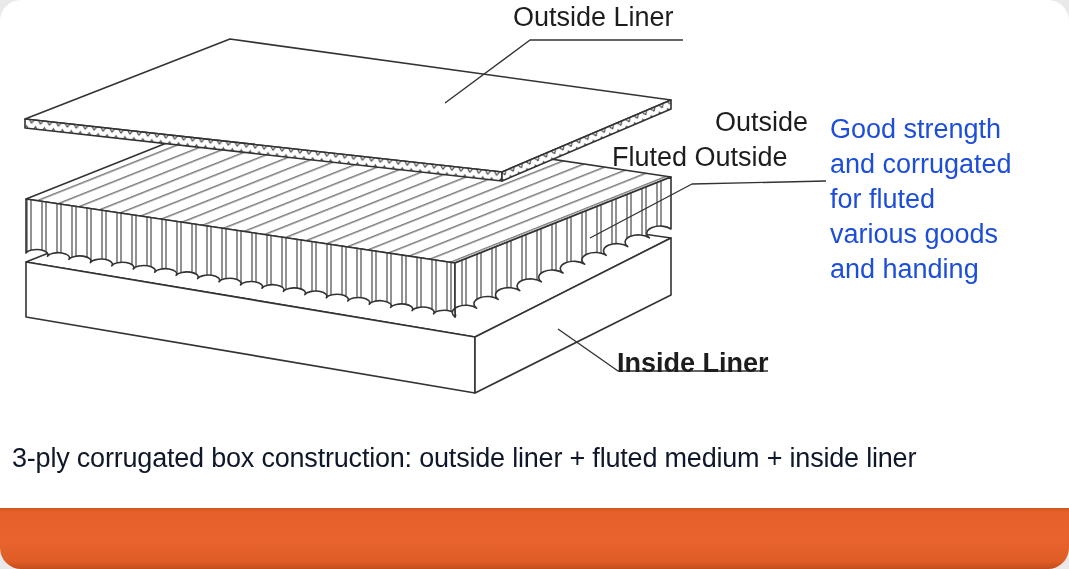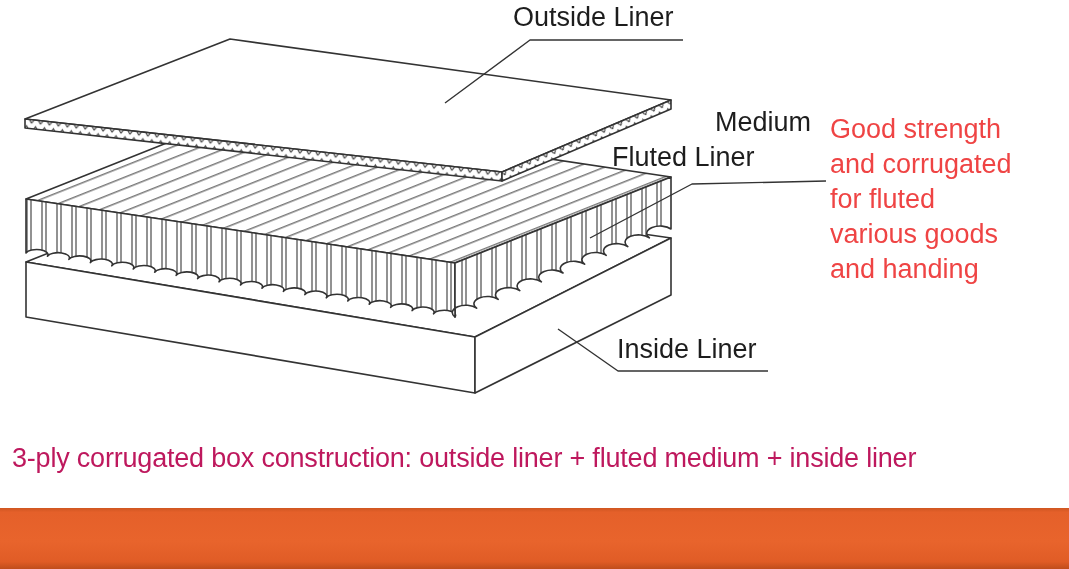--- a/index.html
+++ b/index.html
@@ -1,24 +1,24 @@
 <!DOCTYPE html>
 <html><head>
 <meta charset="utf-8">
 <style>
   html,body{margin:0;padding:0;background:#e9e9e9;}
   .stage{
     position:relative;width:1069px;height:569px;background:#ffffff;
-    overflow:hidden;font-family:"Liberation Sans",sans-serif;color:#1d1d1d;
+    overflow:hidden;font-family:"Liberation Sans",sans-serif;color:#1d1d1d;border-radius:21px;
   }
   .diagram-svg{position:absolute;left:0;top:0;}
   .lbl{position:absolute;white-space:nowrap;font-size:27px;line-height:30px;color:#1d1d1d;}
-  .note{position:absolute;left:830px;top:112px;font-size:27px;line-height:35px;color:#ef4444;}
+  .note{position:absolute;left:830px;top:112px;font-size:27px;line-height:35px;color:#1d4ed8;}
   .caption{position:absolute;left:12px;top:443px;font-size:27px;letter-spacing:-0.2px;
-           white-space:nowrap;color:#be185d;}
+           white-space:nowrap;color:#0f172a;}
   .banner{
     position:absolute;left:0;top:508px;width:1069px;height:61px;
     background:linear-gradient(180deg,#cf5621 0%,#e5602a 7%,#e8642c 55%,#e05c26 88%,#bf4d1c 100%);
   }
 </style>
 </head>
 <body>
 
 <div class="stage">
 
@@ -73,25 +73,25 @@
 
     <g fill="none" stroke="#333333" stroke-width="1.4" stroke-linejoin="round">
       <path d="M445 103 L530 40 L683 40"></path>
       <path d="M590 238 L692 184 L826 181"></path>
       <path d="M558 329 L618 371 L768 371"></path>
     </g>
   </svg>
 
   <div class="lbl" style="left:513px;top:2px;">Outside Liner</div>
 
-  <div class="lbl" style="left:715px;top:107px;">Medium</div>
+  <div class="lbl" style="left:715px;top:107px;">Outside</div>
 
-  <div class="lbl" style="left:612px;top:142px;">Fluted Liner</div>
+  <div class="lbl" style="left:612px;top:142px;">Fluted Outside</div>
 
-  <div class="lbl" style="left:617px;top:334px;">Inside Liner</div>
+  <div class="lbl" style="left:617px;top:348px;font-weight:bold;">Inside Liner</div>
 
   <div class="note">
     <div>Good strength</div>
     <div>and corrugated</div>
     <div>for fluted</div>
     <div>various goods</div>
     <div>and handing</div>
   </div>
 
   <div class="caption">3-ply corrugated box construction: outside liner + fluted medium + inside liner</div>

